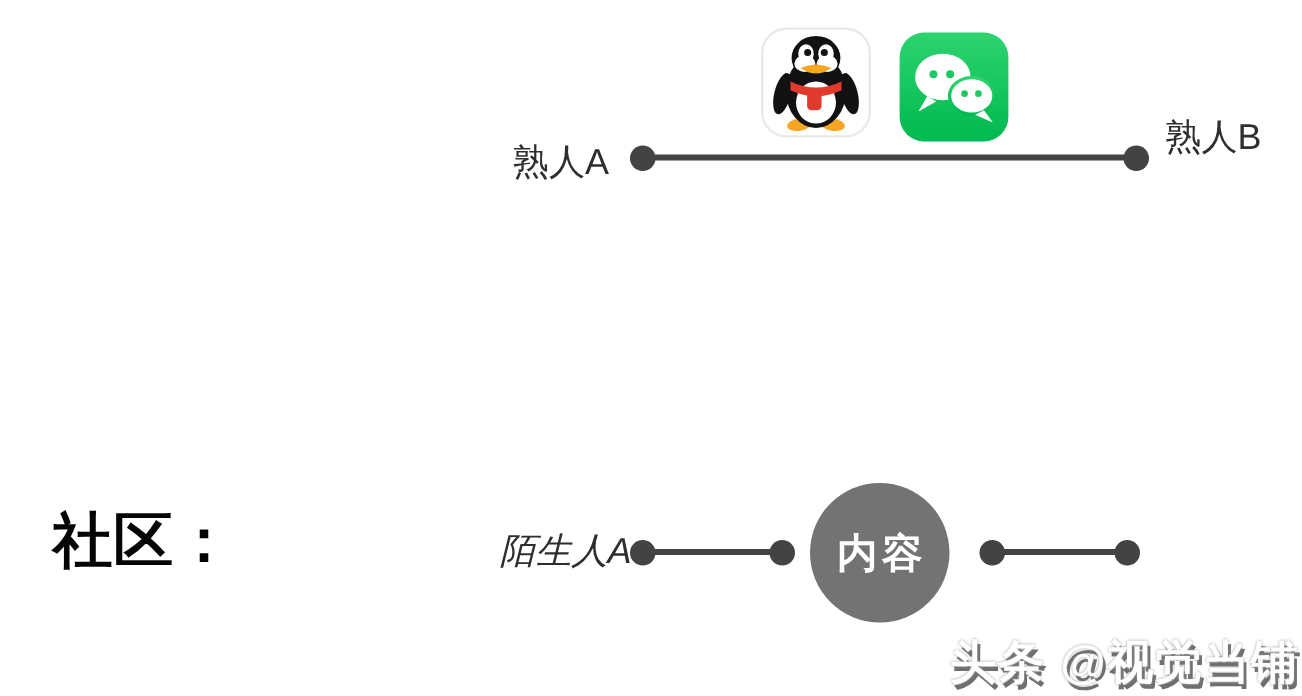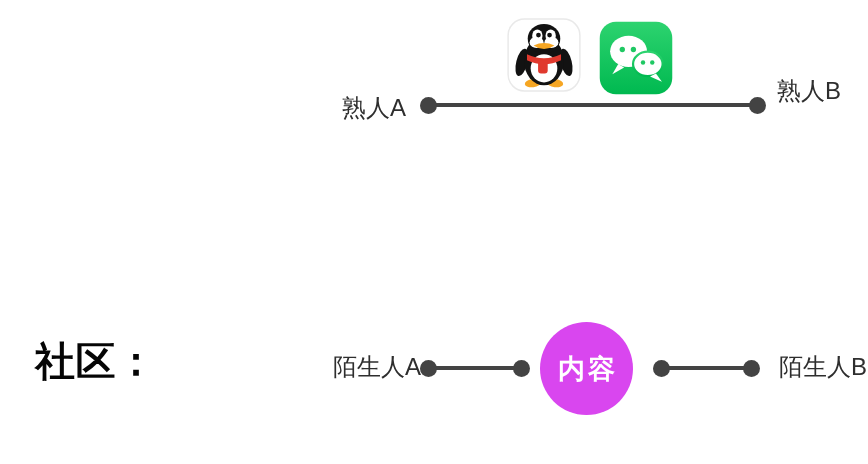--- a/index.html
+++ b/index.html
@@ -19,37 +19,37 @@
   .person {
     position:absolute; display:flex; flex-direction:row; align-items:center;
     transform:translateX(-50%); width:62px;
   }
   .person svg { width:62px; height:86px; display:block; }
   .person .plabel {
     margin-top:7px; font-size:24px; color:#2e2e2e; white-space:nowrap; font-weight:400;
   }
   .person.p1a { left:373px; top:61px; }
   .person.p1b { left:808px; top:44px; }
-  .person.p2a { left:364px; top:320px; }
+  .person.p2a { left:364px; top:320px;font-style:italic; }
   .person.p2b { left:810px; top:320px; }
 
   .conn-line {
     position:absolute; height:4px; background:#434343; border-radius:2px;
   }
   .conn-dot {
     position:absolute; width:17px; height:17px; border-radius:50%; background:#434343;
   }
 
   .app-icon { position:absolute; display:block; }
   .app-icon.qq { left:507px; top:18px; width:74px; height:74px; }
   .app-icon.wechat { left:599px; top:21px; width:74px; height:74px; }
 
   .content-node {
     position:absolute; left:540px; top:322px; width:93px; height:93px;
-    background:#d946ef; border-radius:50%;
+    background:#737373; border-radius:50%;
     display:flex; align-items:center; justify-content:center;
     color:#ffffff; font-size:27px; font-weight:700; letter-spacing:3px;
     text-indent:3px;
   }
 
   .watermark {
     position:absolute; right:2px; top:421px; z-index:5;
     font-size:31px; font-weight:700; color:#ffffff; white-space:nowrap;
     text-shadow: 0 0 2px #9a9a9a, 2px 3px 0 #6e6e6e;
     letter-spacing:1px;
@@ -140,24 +140,16 @@
   <div class="conn-dot" style="left:513px; top:360px;"></div>
 
   <div class="content-node">
     <span>内容</span>
   </div>
 
   <div class="conn-line" style="left:661px; top:366px; width:90px;"></div>
   <div class="conn-dot" style="left:653px; top:360px;"></div>
   <div class="conn-dot" style="left:743px; top:360px;"></div>
 
-  <div class="person p2b">
-    <svg viewBox="0 0 64 90" aria-hidden="true">
-      <g fill="#0c0c0c">
-        <ellipse cx="32" cy="23" rx="16.5" ry="21.5"></ellipse>
-        <path d="M32,49 C26,49 21,46 19.5,42 C9.5,46.5 4,58 4,73 L4,81 C4,85.5 7,88.5 11.5,88.5 L52.5,88.5 C57,88.5 60,85.5 60,81 L60,73 C60,58 54.5,46.5 44.5,42 C43,46 38,49 32,49 Z"></path>
-      </g>
-    </svg>
-    <div class="plabel">陌生人B</div>
-  </div>
 
+  <div class="watermark">头条 @视觉当铺</div>
 
 </div>
 
 </body></html>

